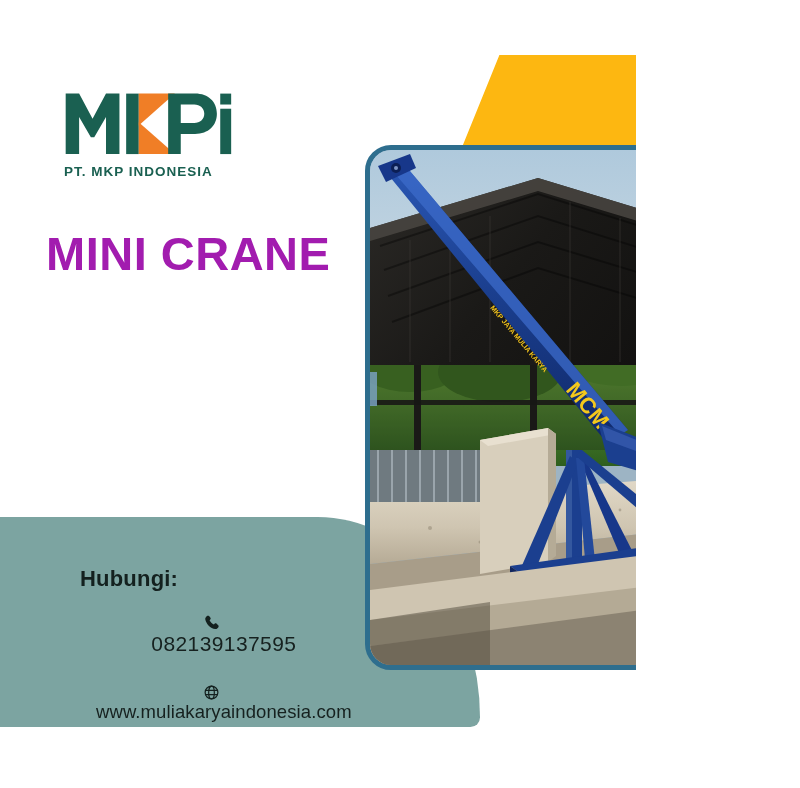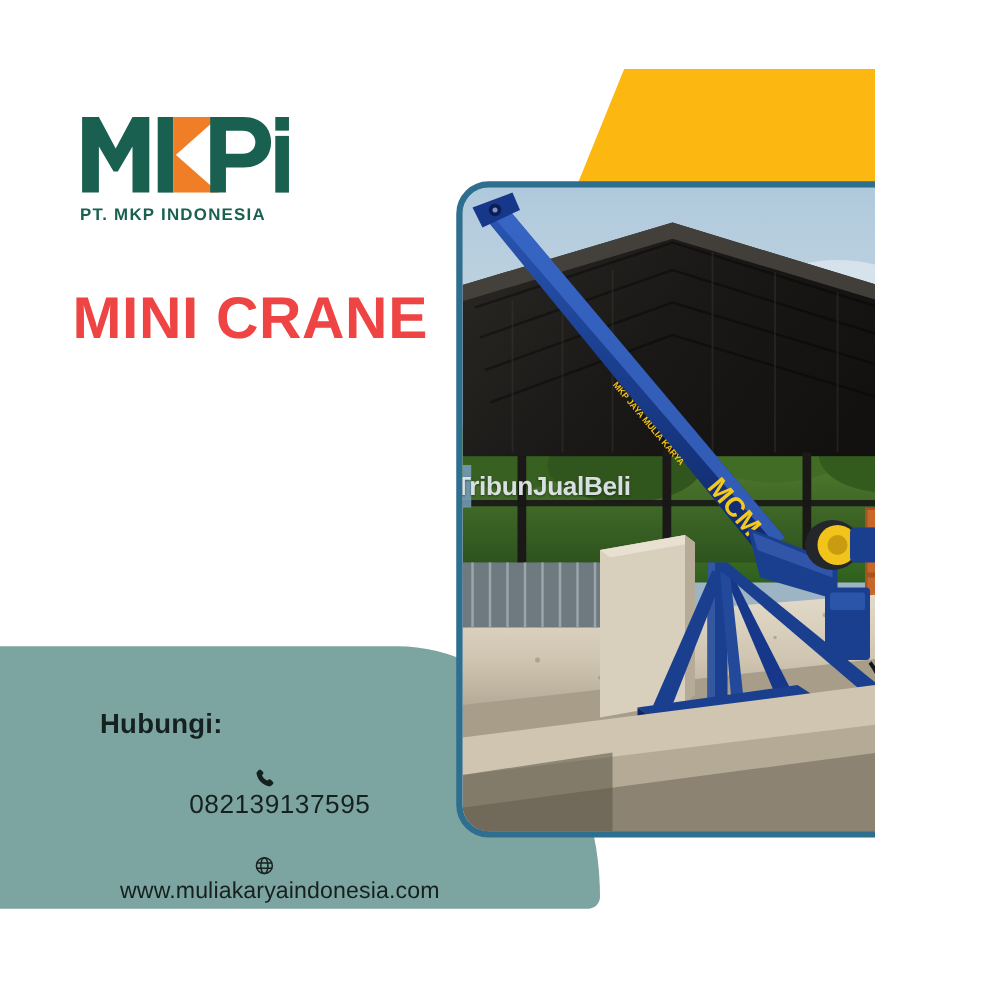--- a/index.html
+++ b/index.html
@@ -5,21 +5,21 @@
   html, body {
     margin: 0;
     padding: 0;
     background: #ffffff;
   }
   body {
     font-family: "Liberation Sans", sans-serif;
   }
   #poster {
     position: relative;
-    width: 700px;
+    width: 636px;
     height: 788px;
     background: #ffffff;
     overflow: hidden;
     text-decoration: underline;
   }
 
   
   .yellow-shape {
     position: absolute;
     left: 440px;
@@ -68,26 +68,26 @@
     font-weight: bold;
     letter-spacing: 1.0px;
     color: #1A6051;
     font-family: "Liberation Sans", sans-serif;
     white-space: nowrap;
   }
 
   
   .headline {
     position: absolute;
-    left: 58px;
+    left: 46px;
     top: 226px;
     font-size: 47px;
     font-weight: bold;
     letter-spacing: 0.5px;
-    color: #ef4444;
+    color: #a21caf;
     font-family: "Liberation Sans", sans-serif;
     white-space: nowrap;
     z-index: 5;
   }
 
   
   .contact {
     position: absolute;
     left: 80px;
     top: 566px;
@@ -375,21 +375,20 @@
         <path d="M326 380 Q346 406 320 432 Q300 450 340 466" stroke="#14161A" stroke-width="3" fill="none"></path>
 
         <path d="M0 440 L378 392 L378 470 L0 515 Z" fill="#CFC5B1"></path>
         <path d="M0 470 L378 424 L378 448 L0 496 Z" fill="#B4AA95"></path>
         <path d="M0 496 L378 446 L378 515 L0 515 Z" fill="#8C8372"></path>
 
         <path d="M0 470 L120 452 L120 515 L0 515 Z" fill="#5B5446" opacity=".55"></path>
       </svg>
 
       <div class="watermark-bar"></div>
-      <div class="watermark">TribunJualBeli</div>
     </div>
   </div>
 
   <div class="contact">
     <div class="contact-title">Hubungi:</div>
 
     <div class="contact-row">
       <span class="contact-icon">
         <svg width="18" height="18" viewBox="0 0 24 24" fill="currentColor">
           <path d="M6.6 2.2c-.5 0-1 .2-1.4.6L3.8 4.2c-.7.7-1 1.7-.8 2.7.6 2.9 2.2 6.2 4.6 8.6s5.7 4 8.6 4.6c1 .2 2-.1 2.7-.8l1.4-1.4c.8-.8.8-2 0-2.8l-2.1-2.1c-.8-.8-2-.8-2.8 0l-.9.9c-1.2-.5-2.4-1.3-3.4-2.3s-1.8-2.2-2.3-3.4l.9-.9c.8-.8.8-2 0-2.8L8.1 2.8c-.4-.4-1-.6-1.5-.6z"></path>

